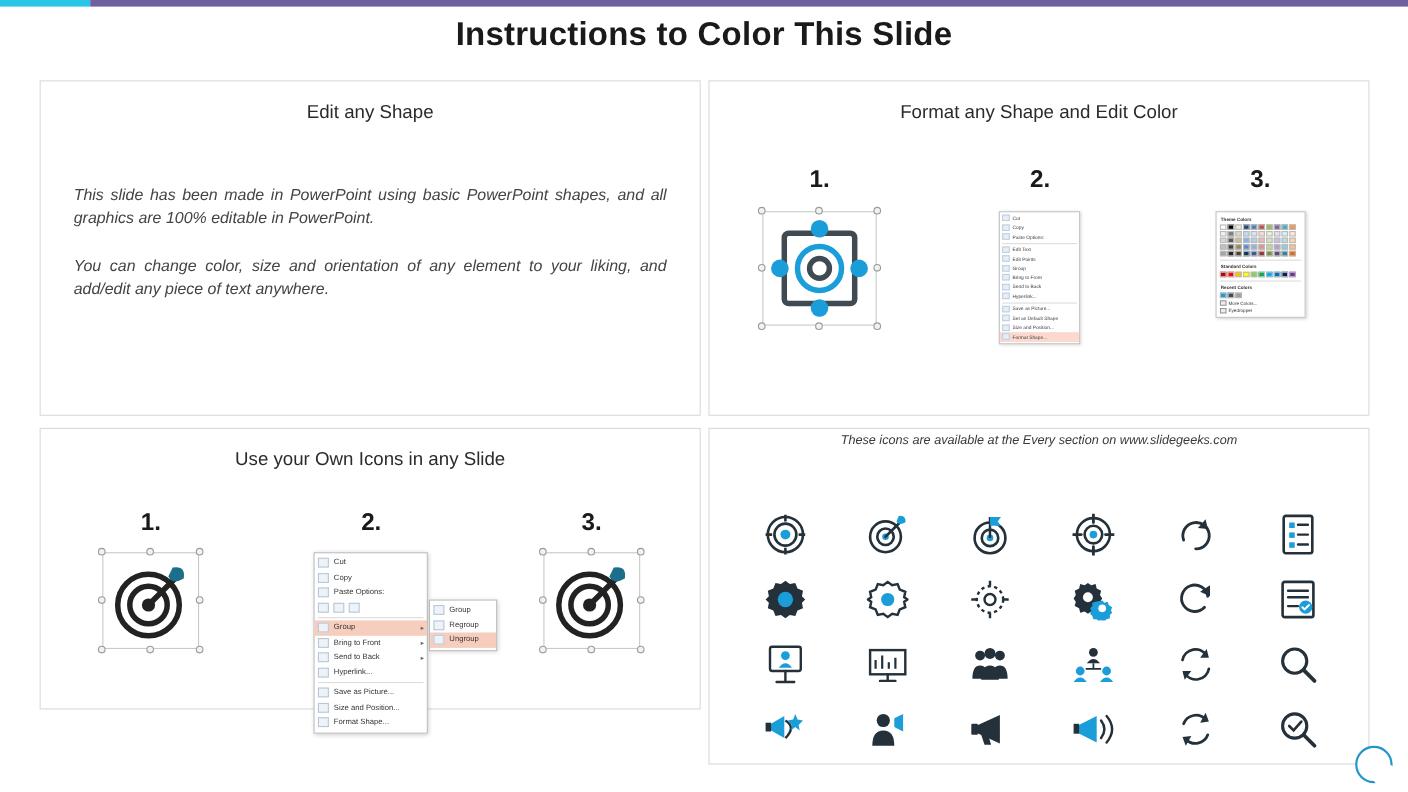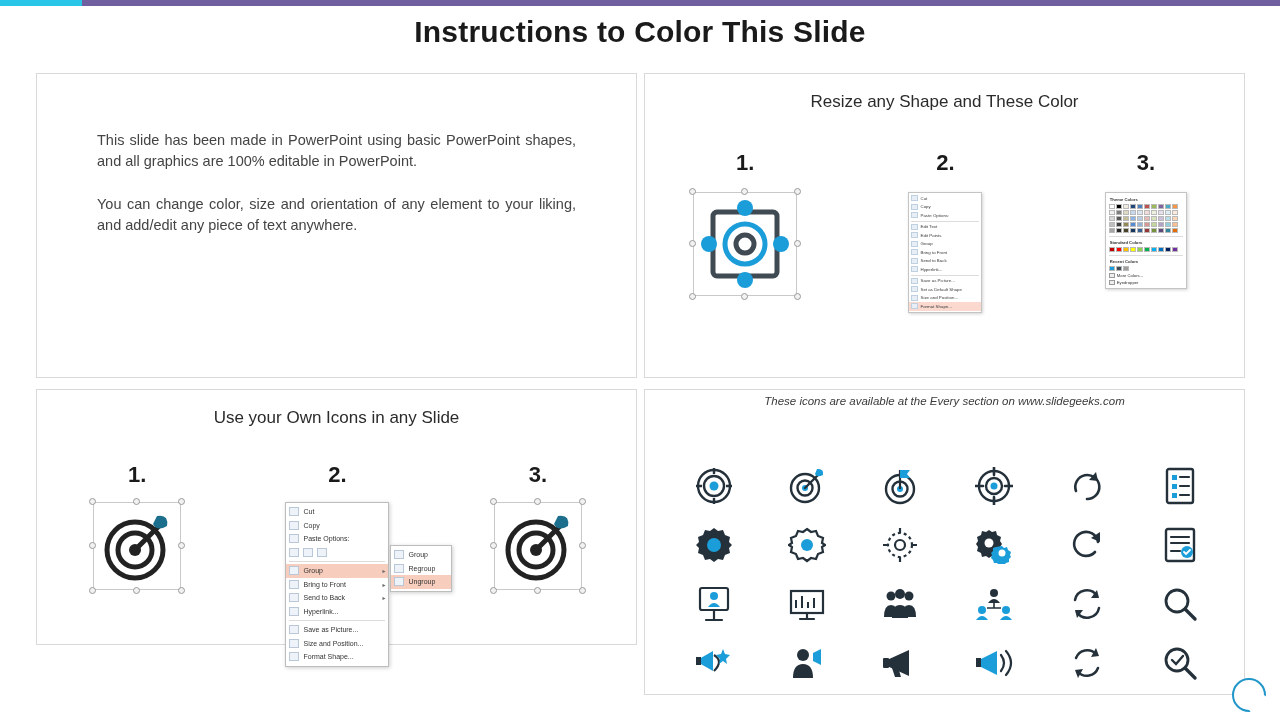--- a/index.html
+++ b/index.html
@@ -53,25 +53,26 @@
     font-weight: normal;
   }
   .panel-sub {
     text-align: center;
     font-size: 11.5px;
     font-style: italic;
     color: #3a3a3a;
     margin-top: 5px;
   }
   .body-text {
+    font-style: italic;
     font-size: 14.5px;
     color: #444;
     line-height: 1.45;
     text-align: justify;
-    margin: 0 60px;
+    margin: 0 30px;
   }
   #para1 { margin-top: 56px; }
   #para2 { margin-top: 22px; }
 
   .step-num {
     font-size: 22px;
     font-weight: bold;
     color: #1a1a1a;
     text-align: center;
   }
@@ -227,26 +228,27 @@
 <body>
 
 <div class="slide">
 
   <div class="topbar-left"></div>
   <div class="topbar-right"></div>
 
   <div class="slide-title">Instructions to Color This Slide</div>
 
   <div class="panel" id="panel-tl">
+    <div class="panel-title">Edit any Shape</div>
     <div class="body-text" id="para1">This slide has been made in PowerPoint using basic PowerPoint shapes, and all graphics are 100% editable in PowerPoint.</div>
     <div class="body-text" id="para2">You can change color, size and orientation of any element to your liking, and add/edit any piece of text anywhere.</div>
   </div>
 
   <div class="panel" id="panel-tr">
-    <div class="panel-title">Resize any Shape and These Color</div>
+    <div class="panel-title">Format any Shape and Edit Color</div>
 
     <div class="tr-row-nums">
       <div class="step-num">1.</div>
       <div class="step-num">2.</div>
       <div class="step-num">3.</div>
     </div>
 
     <div class="tr-art">
 
       <div>

